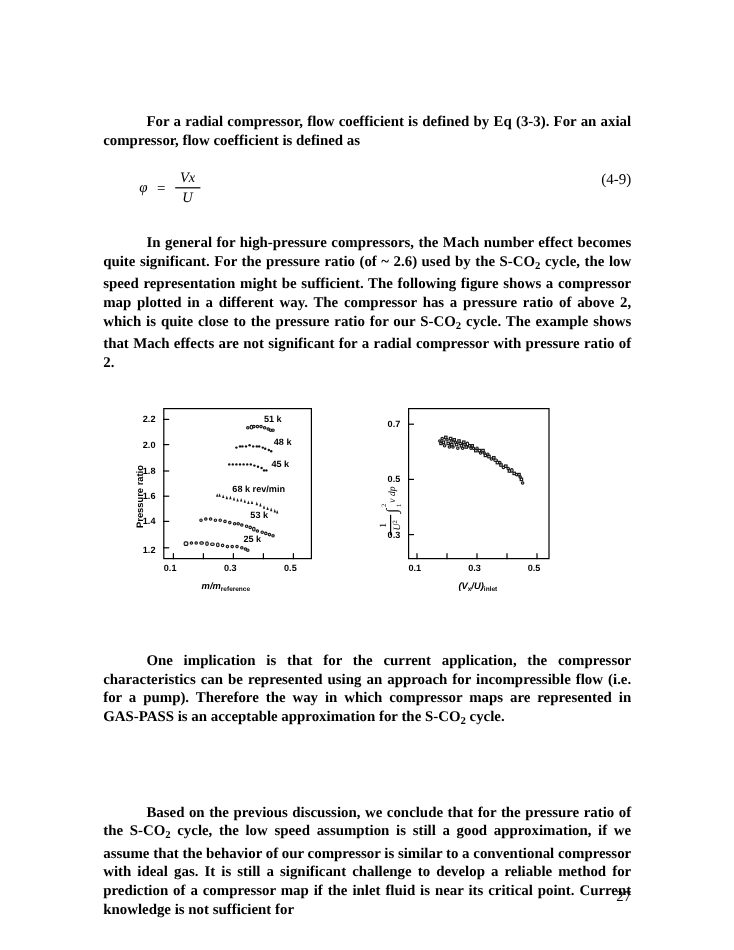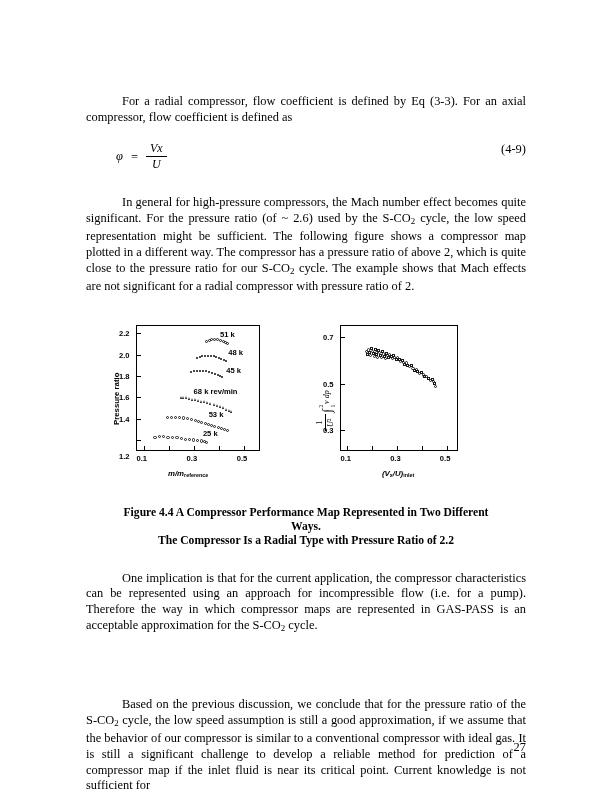--- a/index.html
+++ b/index.html
@@ -75,20 +75,21 @@
   }
 
   
   p.body-text {
     font-size: 12.4px;
     line-height: 15.6px;
     text-align: justify;
     text-indent: 36px;
     margin: 0;
     hyphens: none;
+    font-weight: bold;
   }
   .sub { font-size: 0.72em; vertical-align: -0.22em; }
   .sup { font-size: 0.72em; vertical-align: 0.42em; }
 
   h2.section-heading {
     font-size: 12.4px;
     font-weight: bold;
     margin: 0;
     line-height: 15.6px;
   }
@@ -240,21 +241,21 @@
               <div class="tick tick-h" style="left: 34px; top: 101.966px;"></div>
               <div class="tick tick-h" style="left: 34px; top: 80.6102px;"></div>
               <div class="tick tick-h" style="left: 34px; top: 59.2542px;"></div>
               <div class="tick tick-h" style="left: 34px; top: 37.8983px;"></div>
               <div class="tick tick-h" style="left: 34px; top: 16.5424px;"></div>
             </div>
           <div id="left-ticklabels">
               <div class="axis-ticklabel" style="left: 34.5152px; top: 137px;">0.1</div>
               <div class="axis-ticklabel" style="left: 84.6162px; top: 137px;">0.3</div>
               <div class="axis-ticklabel" style="left: 134.717px; top: 137px;">0.5</div>
-              <div class="axis-ticklabel" style="left: 17px; top: 135px;">1.2</div>
+              <div class="axis-ticklabel" style="left: 17px; top: 122px;">1.2</div>
               <div class="axis-ticklabel" style="left: 17px; top: 97.9661px;">1.4</div>
               <div class="axis-ticklabel" style="left: 17px; top: 76.6102px;">1.6</div>
               <div class="axis-ticklabel" style="left: 17px; top: 55.2542px;">1.8</div>
               <div class="axis-ticklabel" style="left: 17px; top: 33.8983px;">2.0</div>
               <div class="axis-ticklabel" style="left: 17px; top: 12.5424px;">2.2</div>
             </div>
           <div id="left-points">
               <div class="pt circle" style="left: 102.792px; top: 22.9508px;"></div>
               <div class="pt circle" style="left: 105.547px; top: 22.2034px;"></div>
               <div class="pt circle" style="left: 108.303px; top: 21.5627px;"></div>
@@ -438,24 +439,20 @@
                 <span style="font-style: italic; font-size: 8px; margin-left: 5px;">v dp</span>
               </div>
             </div>
           <div class="axis-title" id="right-xlabel" style="left:88px; top:152px;"><span>(V</span><span class="sub" style="font-size: 5.4px; font-style: normal;">x</span><span>/U)</span><span class="sub" style="font-size: 5.4px; font-style: normal;">inlet</span></div>
         </div>
 
       </div>
 
       <div class="spacer-sm"></div>
 
-      <div class="fig-caption">
-        <span>Figure 4.4   A Compressor Performance Map Represented in Two Different Ways.</span><br>
-        <span>The Compressor Is a Radial Type with Pressure Ratio of 2.2</span>
-      </div>
     </div>
 
     <div class="spacer-lg"></div>
 
     <p class="body-text"><span>One implication is that for the current application, the compressor characteristics can be represented using an approach for incompressible flow (i.e. for a pump).  Therefore the way in which compressor maps are represented in GAS-PASS is an acceptable approximation for the S-CO</span><span class="sub">2</span><span> cycle.</span></p>
 
     <div class="spacer-lg"></div>
     <div class="spacer-md"></div>
 
 

